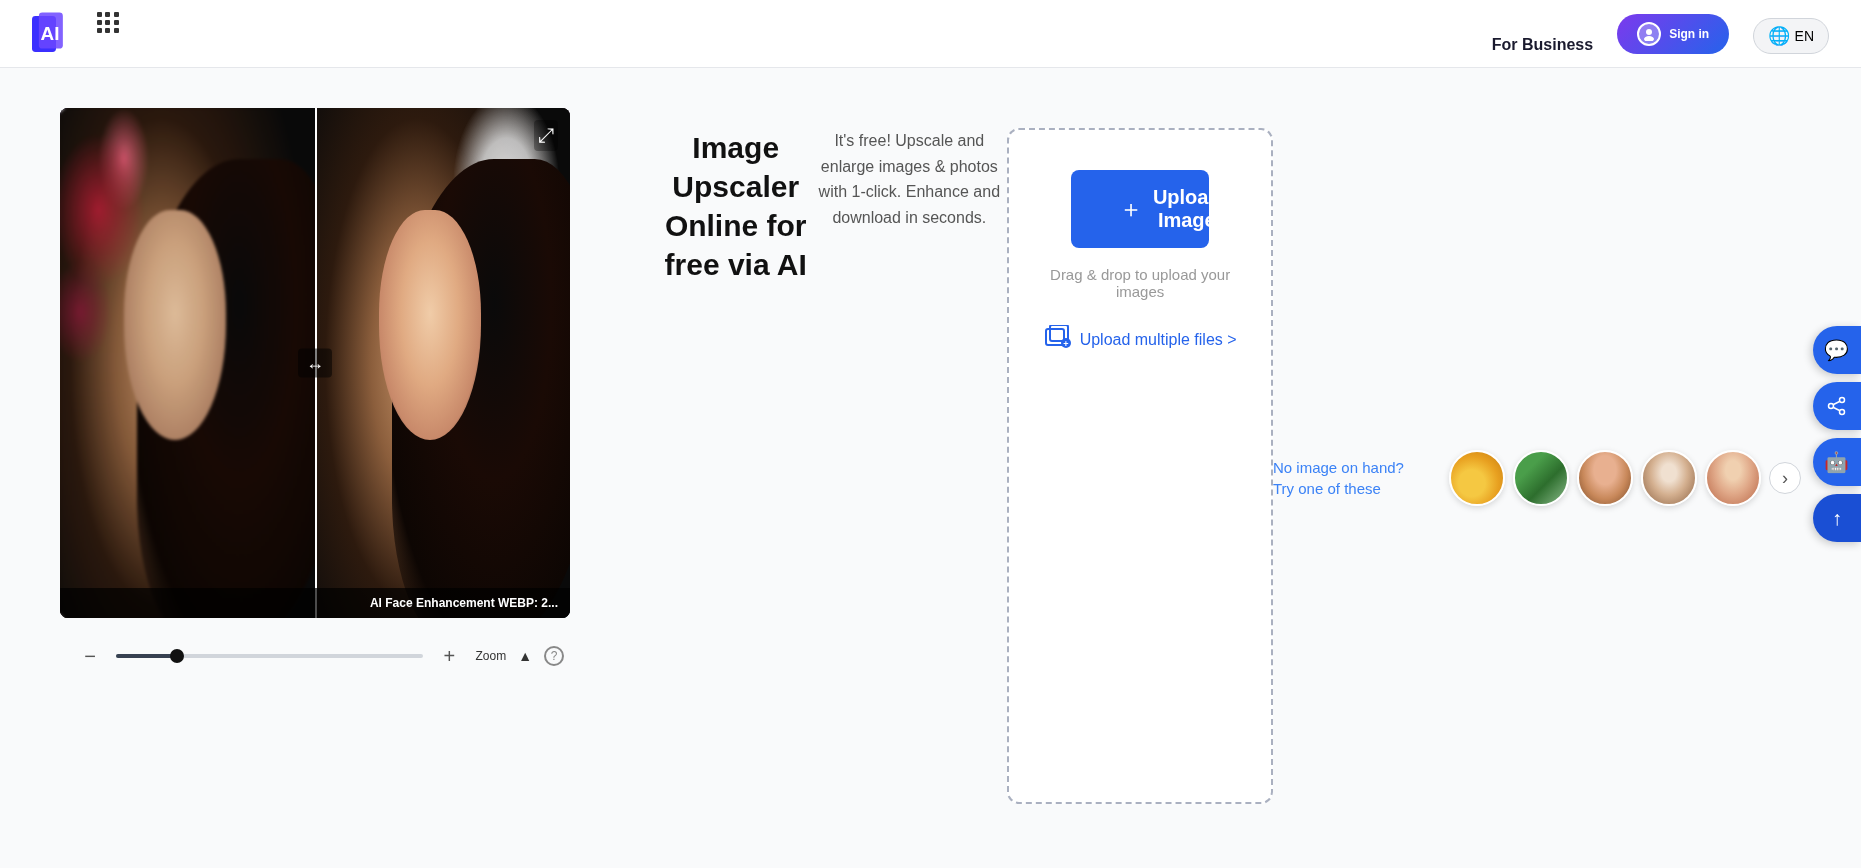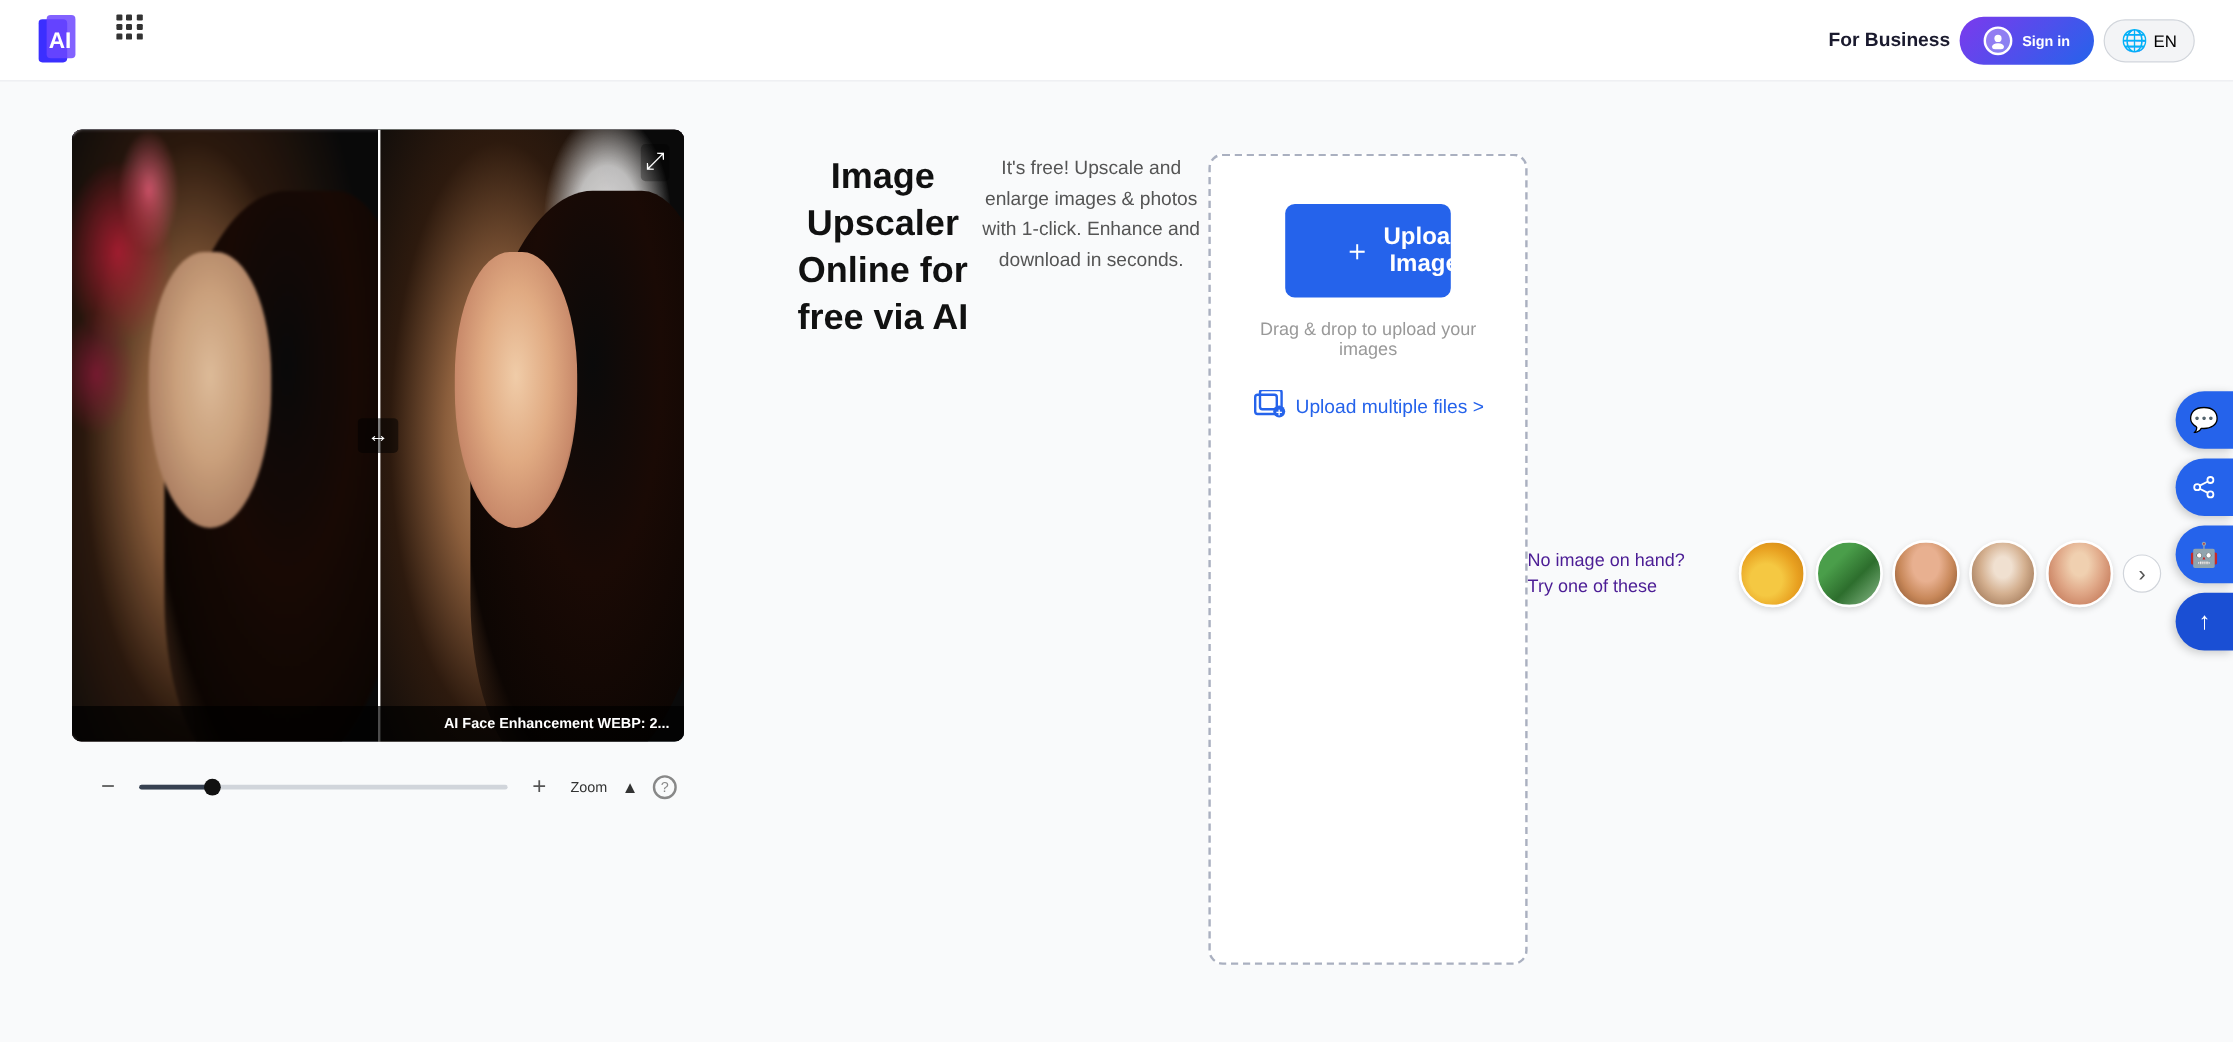--- a/index.html
+++ b/index.html
@@ -13,21 +13,21 @@
       height: 68px;
       border-bottom: 1px solid #e5e7eb;
       background: #fff;
     }
     .header-left { display: flex; align-items: flex-start; gap: 5px; }
     .logo { display: flex; align-items: center; }
     .logo-svg { width: 60px; height: 44px; }
     .grid-icon { display: grid; grid-template-columns: repeat(3,1fr); gap: 3px; width: 22px; cursor: pointer; }
     .grid-icon span { width: 5px; height: 5px; background: #333; border-radius: 1px; }
     .header-center { flex: 1; }
-    .header-right { display: flex; align-items: center; gap: 8px; }
+    .header-right { display: flex; align-items: flex-end; gap: 24px; }
     .for-business { font-weight: 700; font-size: 16px; color: #1a1a2e; }
     .sign-in-btn {
       display: flex; align-items: center; gap: 8px;
       background: linear-gradient(135deg, #7c3aed, #2563eb);
       color: #fff; border: none; border-radius: 24px;
       padding: 8px 20px; font-size: 12px; font-weight: 600; cursor: pointer;
     }
     .sign-in-btn .avatar-circle {
       width: 24px; height: 24px; border-radius: 50%; border: 2px solid #fff;
       background: rgba(255,255,255,0.3); display: flex; align-items: center; justify-content: center;
@@ -173,21 +173,21 @@
     .upload-btn-icon { font-size: 24px; font-weight: 300; }
     .drag-drop-text { color: #999; font-size: 15px; margin-bottom: 25px; }
     .upload-multiple-link {
       display: inline-flex; align-items: center; gap: 8px;
       color: #2563eb; text-decoration: none; font-size: 16px; font-weight: 500; cursor: pointer;
     }
     .upload-multiple-icon { font-size: 20px; }
 
     
     .samples-row { display: flex; align-items: center; gap: 16px; }
-    .samples-label { font-size: 15px; color: #4c1d95; font-weight: 500; line-height: 1.4; min-width: 160px; }
+    .samples-label { font-size: 15px; color: #3b82f6; font-weight: 500; line-height: 1.4; min-width: 160px; }
     .sample-thumbs { display: flex; gap: 8px; align-items: center; }
     .sample-thumb {
       width: 56px; height: 56px; border-radius: 50%; overflow: hidden; cursor: pointer;
       border: 2px solid #fff; box-shadow: 0 2px 6px rgba(0,0,0,0.15);
     }
     .thumb-car { background: radial-gradient(ellipse at 40% 60%, #f5c842 30%, #e8a020 60%, #c47a10 100%); }
     .thumb-road { background: linear-gradient(135deg, #4a9e4a 30%, #2d6e2d 60%, #8aba8a 100%); }
     .thumb-woman1 { background: radial-gradient(ellipse at 50% 35%, #e8b090 30%, #c8885a 60%, #a06840 80%); }
     .thumb-family { background: radial-gradient(ellipse at 50% 40%, #f0e0d0 20%, #d4b090 50%, #a88060 80%); }
     .thumb-woman2 { background: radial-gradient(ellipse at 50% 35%, #f0d0b0 20%, #e0a888 50%, #c88060 80%); }

